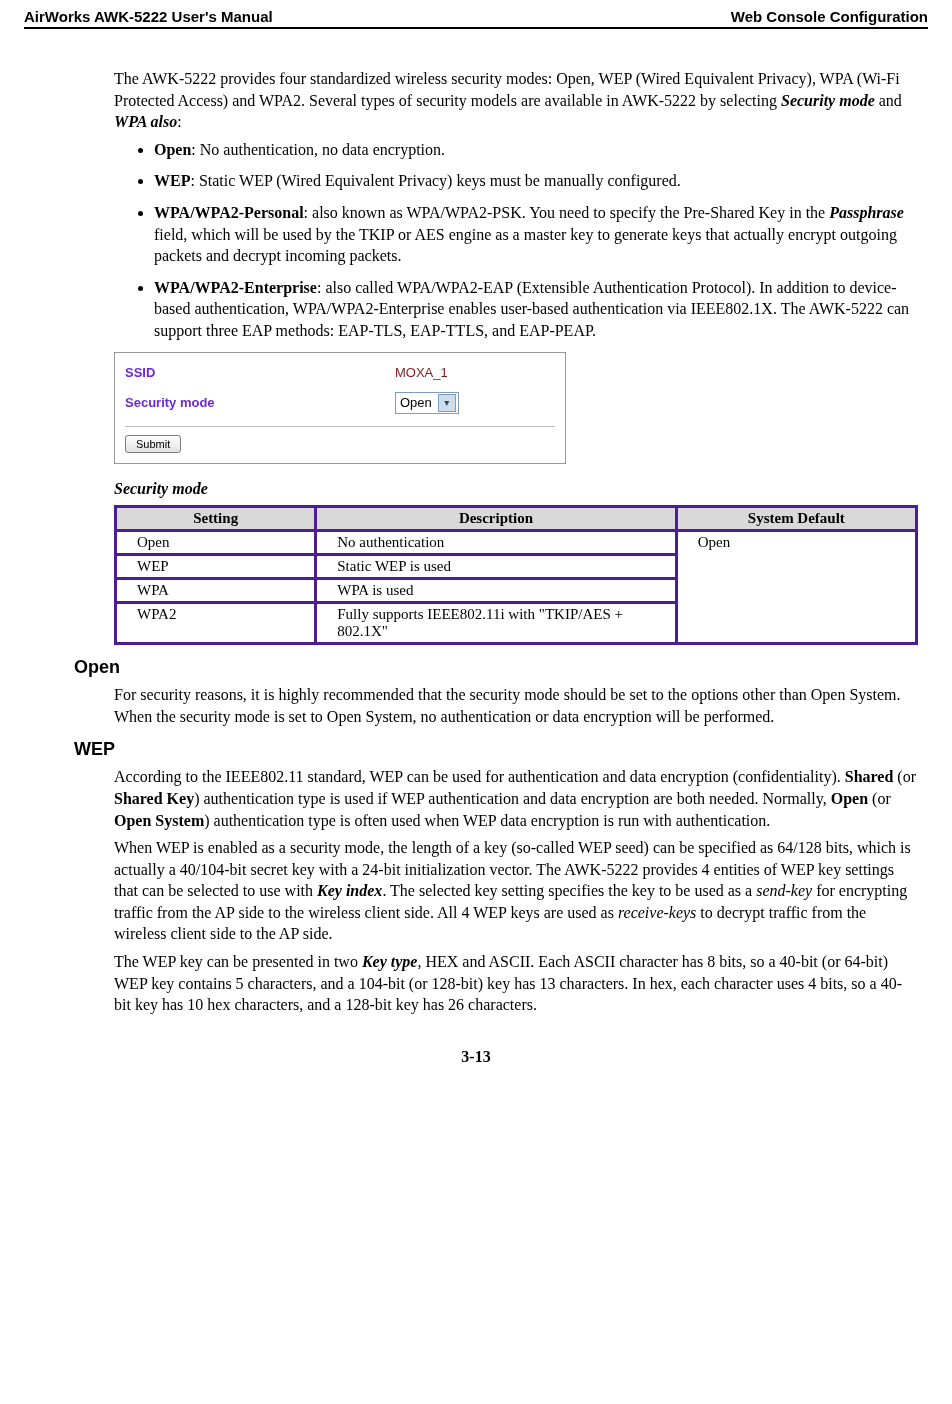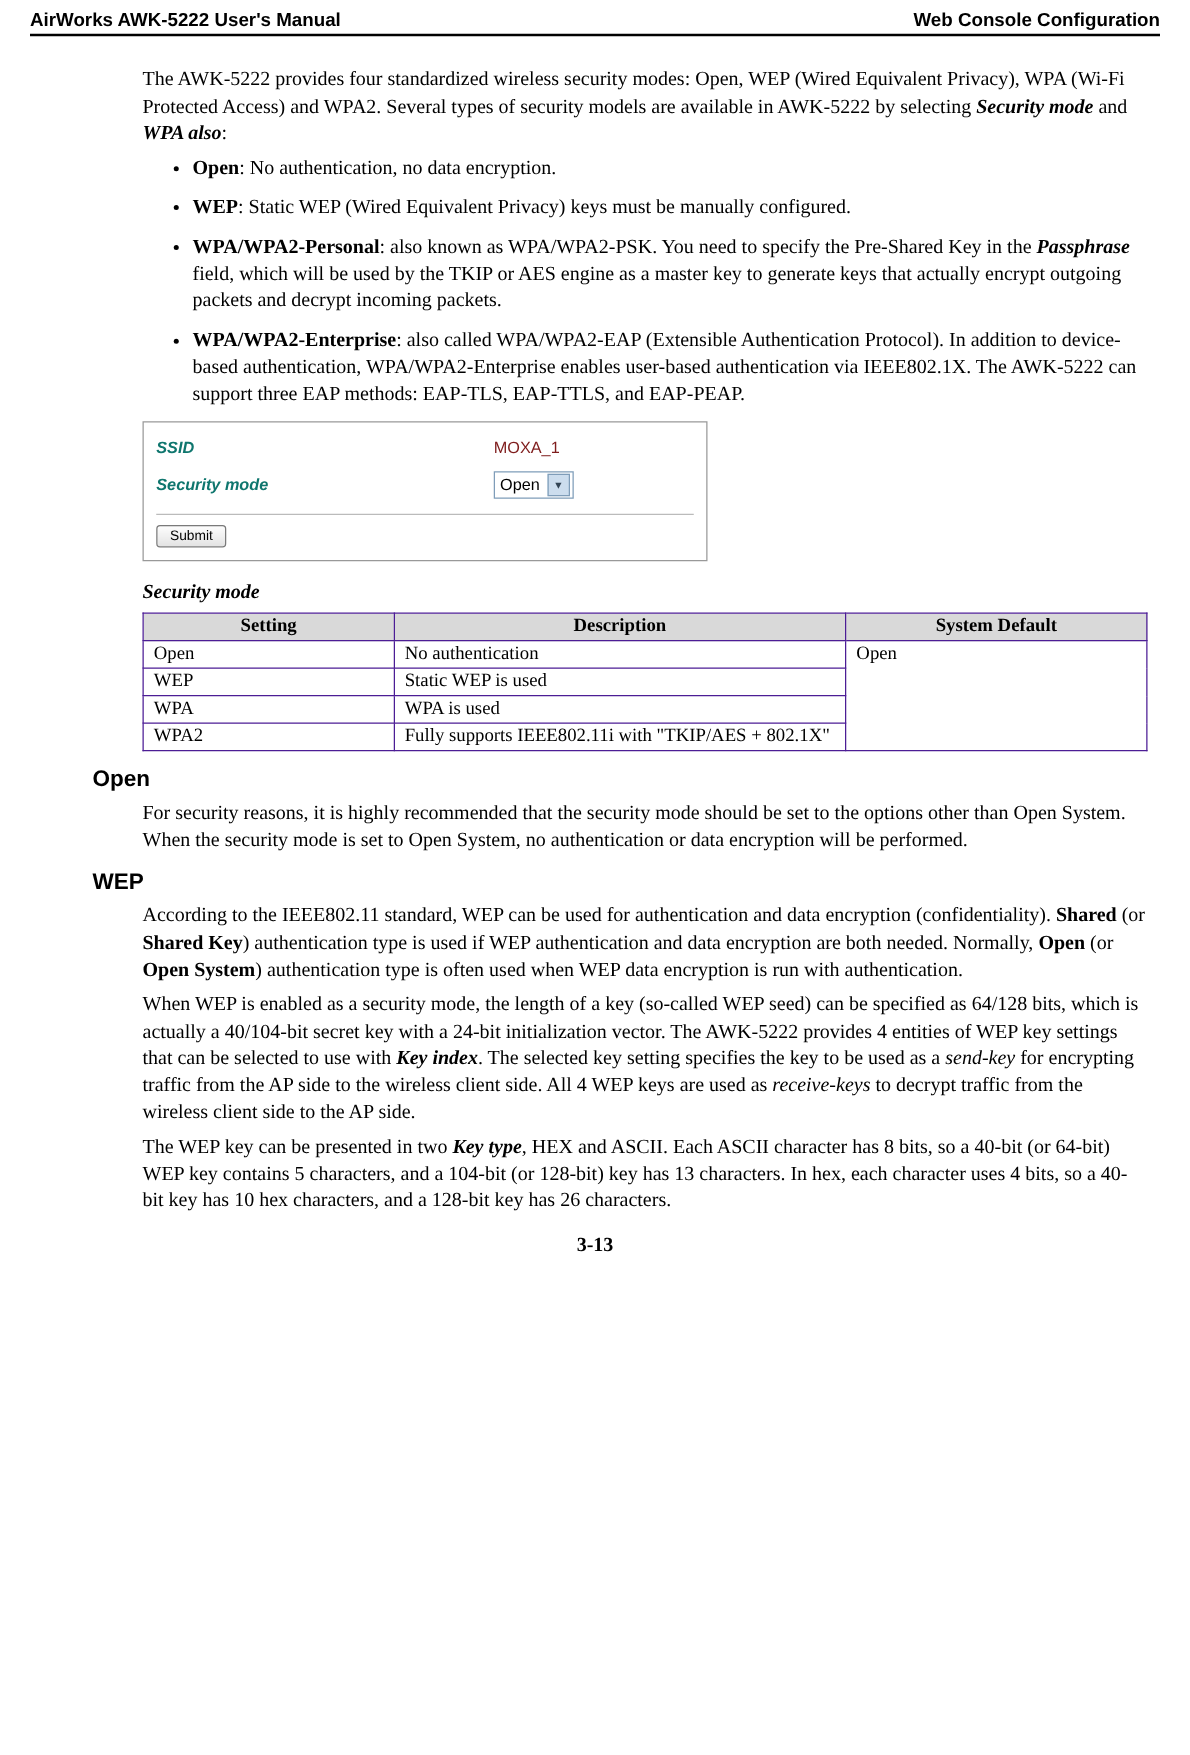--- a/index.html
+++ b/index.html
@@ -15,21 +15,21 @@
     padding: 8px 24px 40px 24px;
   }
   .header-row {
     display: flex;
     justify-content: space-between;
     font-family: Arial, Helvetica, sans-serif;
     font-weight: bold;
     font-size: 15px;
     border-bottom: 2px solid #000;
     padding-bottom: 2px;
-    margin-bottom: 24px;
+    margin-bottom: 39px;
   }
   .body-content {
     padding-left: 90px;
     padding-right: 10px;
   }
   p {
     margin: 0 0 6px 0;
     line-height: 1.35;
   }
   ul.bullets {
@@ -48,24 +48,23 @@
     margin: 6px 0 14px 0;
     font-family: Verdana, Arial, sans-serif;
     font-size: 13px;
   }
   .screenshot-row {
     display: flex;
     align-items: center;
     padding: 6px 0;
   }
   .screenshot-label {
-    color: #0f766e;
+    color: #6d28d9;
     font-weight: bold;
     width: 270px;
-    font-style: italic;
   }
   .screenshot-value {
     color: #7f1d1d;
     font-family: Arial, sans-serif;
   }
   .fake-select {
     border: 1px solid #7f9db9;
     display: inline-flex;
     align-items: center;
     padding: 1px 2px 1px 4px;
@@ -101,41 +100,41 @@
     font-style: italic;
     font-weight: bold;
   }
   table.settings {
     border-collapse: collapse;
     width: 100%;
     margin: 4px 0 10px 0;
     font-size: 15px;
   }
   table.settings th, table.settings td {
-    border: 1px solid #4c1d95;
-    padding: 2px 8px;
+    border: 3px solid #4c1d95;
+    padding: 2px 20px;
     text-align: left;
     vertical-align: top;
   }
   table.settings th {
     background: #d9d9d9;
     font-weight: bold;
     text-align: center;
   }
   h2.section {
     font-family: Arial, Helvetica, sans-serif;
     font-size: 18px;
     font-weight: bold;
     margin: 12px 0 6px -40px;
   }
   .footer {
     text-align: center;
     font-weight: bold;
     font-family: "Times New Roman", serif;
-    margin-top: 16px;
+    margin-top: 32px;
   }
   .italic-title {
     font-style: italic;
     font-weight: bold;
   }
 </style>
 </head>
 <body>
 
 <div class="page">

